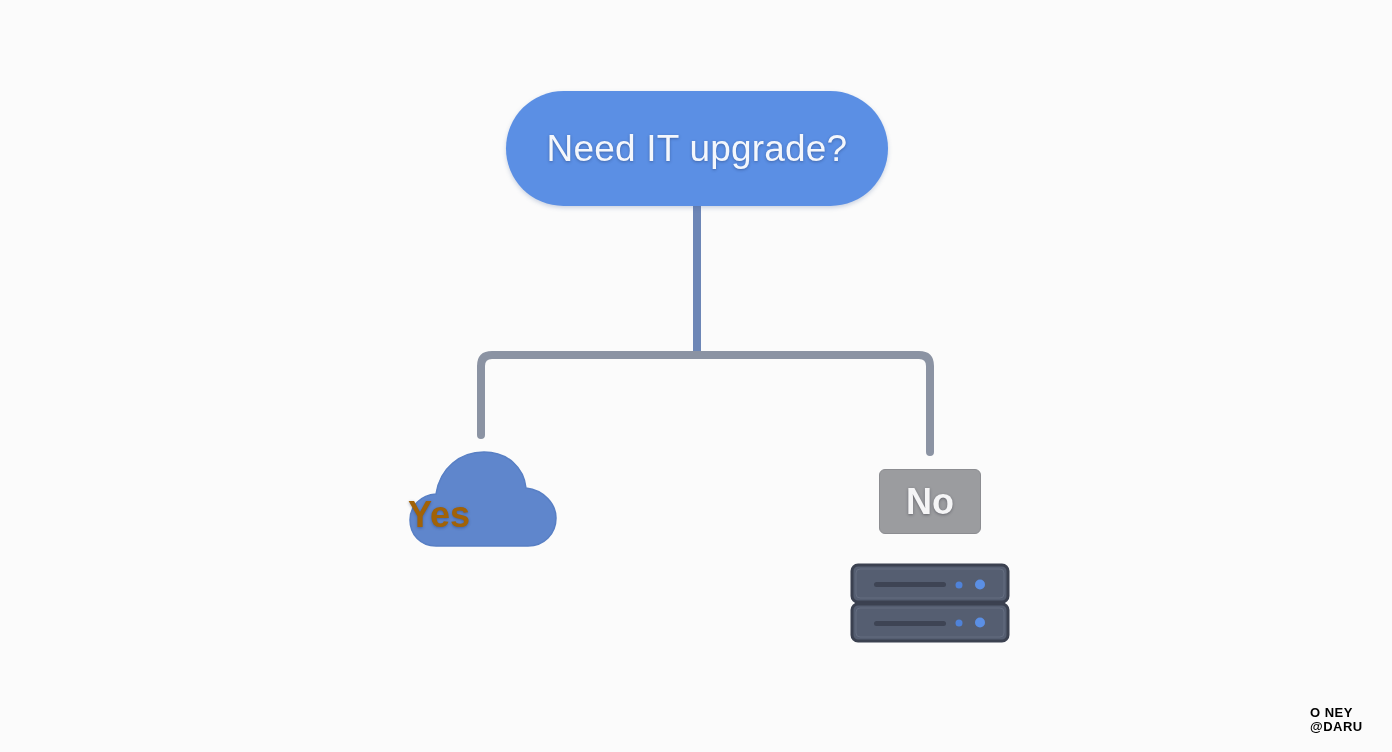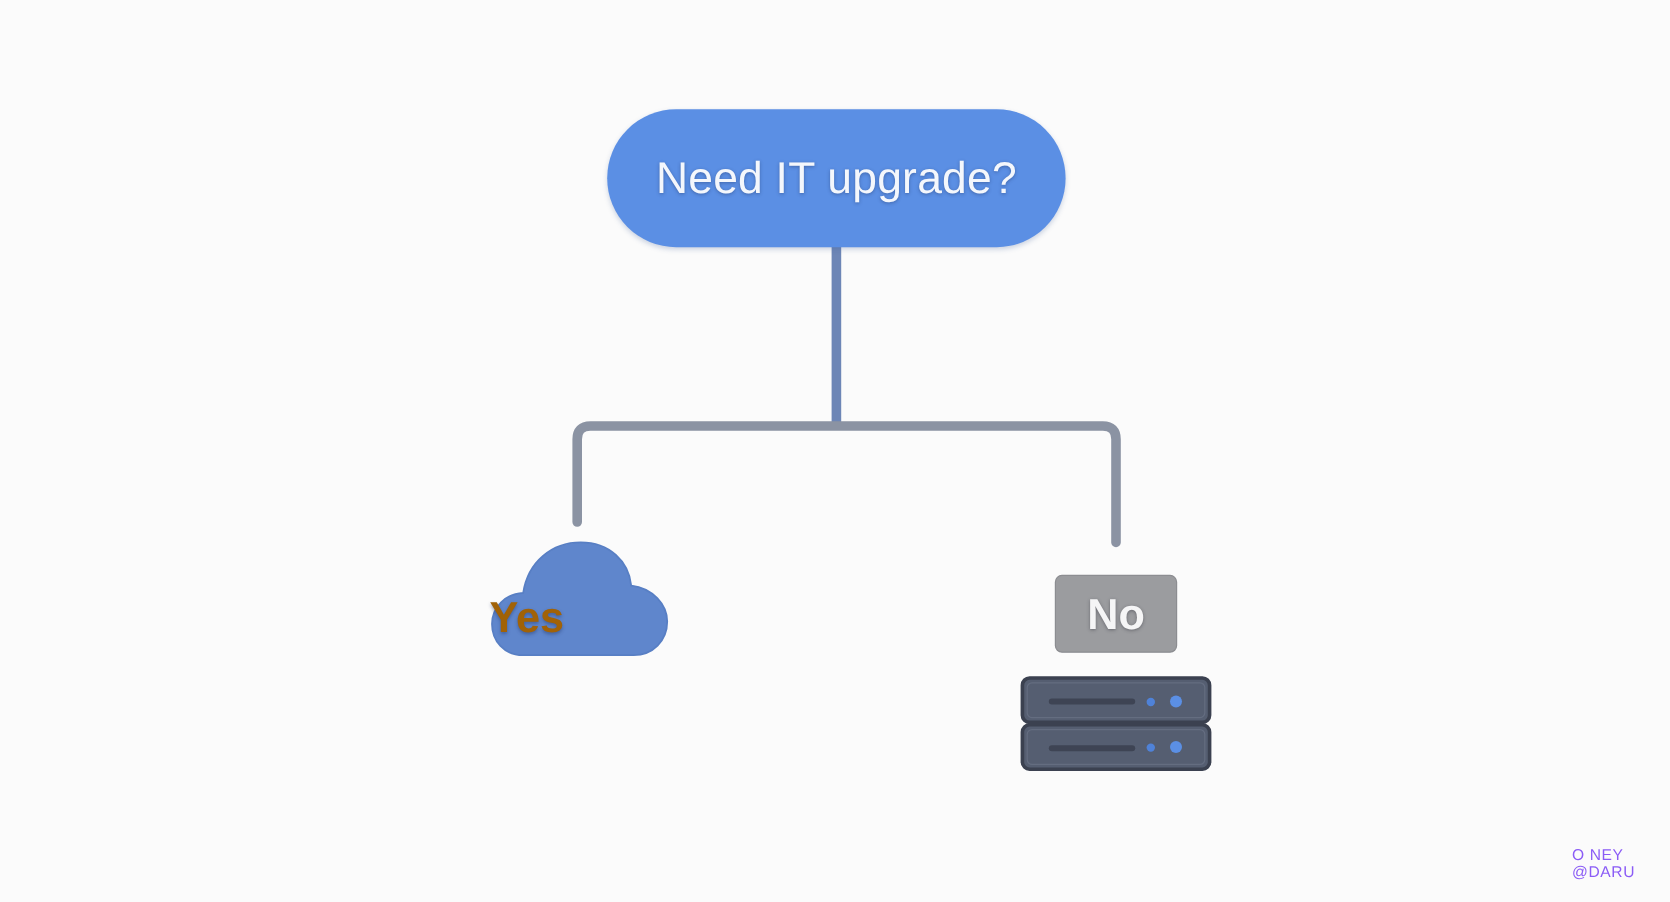--- a/index.html
+++ b/index.html
@@ -59,21 +59,21 @@
       top: 44px;
       width: 150px;
       color: #a16207;
       font-size: 36px;
       font-weight: bold;
       text-shadow: 0 1px 3px rgba(30, 50, 100, 0.45);
     }
     .no-node {
       position: absolute;
       left: 879px;
-      top: 479px;
+      top: 469px;
       width: 102px;
       height: 65px;
       background: #9b9c9f;
       border-radius: 6px;
       border: 1px solid #8c8d91;
       box-sizing: border-box;
       display: flex;
       align-items: center;
       justify-content: center;
     }
@@ -88,23 +88,23 @@
       left: 850px;
       top: 563px;
       width: 160px;
       height: 80px;
     }
     .watermark {
       position: absolute;
       left: 1310px;
       top: 706px;
       width: 60px;
-      color: #8b5cf6;
+      color: #000000;
       font-size: 13px;
-      font-weight: normal;
+      font-weight: bold;
       line-height: 14px;
       letter-spacing: 0.5px;
     }
   </style>
 </head>
 <body>
 
 <svg class="connectors" viewBox="0 0 1392 752" width="1392" height="752">
   <line x1="697" y1="204" x2="697" y2="356" stroke="#6d86b6" stroke-width="8" stroke-linecap="butt"></line>
   <path d="M 481 435 L 481 366 Q 481 355 492 355 L 919 355 Q 930 355 930 366 L 930 452" fill="none" stroke="#8b93a3" stroke-width="8" stroke-linecap="round" stroke-linejoin="round"></path>

